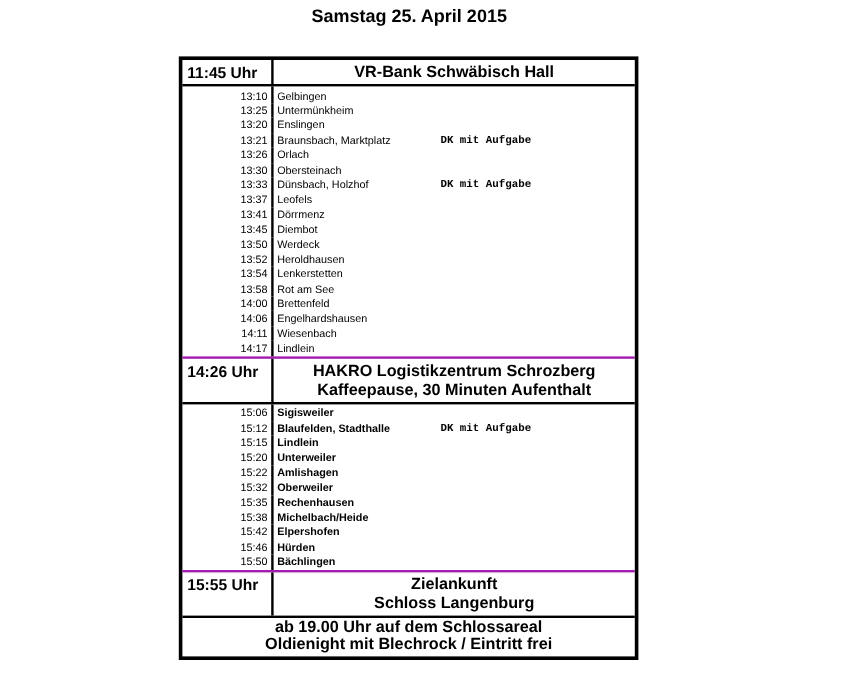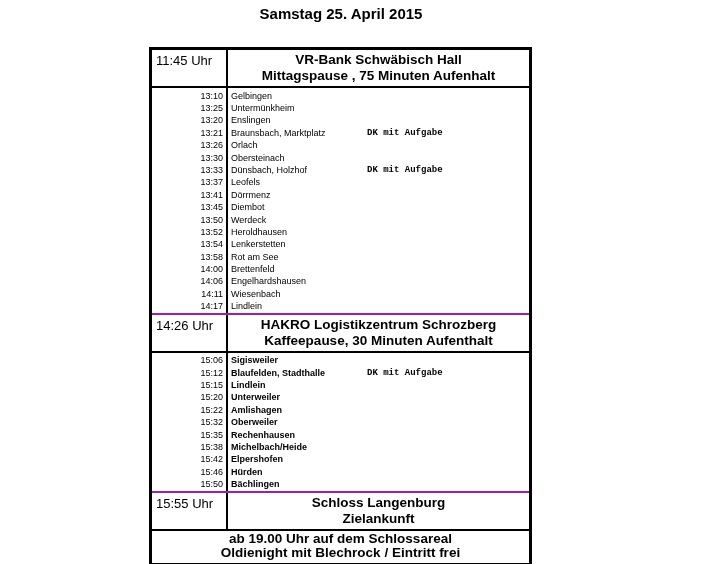--- a/index.html
+++ b/index.html
@@ -35,21 +35,21 @@
     background: #ffffff;
   }
   .section-header {
     display: flex;
     border-bottom: 2px solid #000000;
   }
   .section-time {
     width: 76px;
     box-sizing: border-box;
     border-right: 2px solid #000000;
-    font-weight: normal;
+    font-weight: bold;
     font-size: 13px;
     padding: 3px 0 0 4px;
     flex-shrink: 0;
   }
   .section-title {
     flex: 1;
     text-align: center;
     font-weight: bold;
     font-size: 13.5px;
     line-height: 16px;
@@ -103,21 +103,20 @@
 
 <div class="page">
   <h1 class="title">Samstag 25. April 2015</h1>
 
   <div class="schedule-table" id="schedule-table">
 
     <div class="section-header">
         <div class="section-time">11:45 Uhr</div>
         <div class="section-title">
           <div>VR-Bank Schwäbisch Hall</div>
-          <div>Mittagspause , 75 Minuten Aufenhalt</div>
         </div>
       </div>
       <div class="stops">
         <div class="stop-row">
           <div class="stop-time">13:10</div>
           <div class="stop-main"><span class="stop-name">Gelbingen</span></div>
         </div>
         <div class="stop-row">
           <div class="stop-time">13:25</div>
           <div class="stop-main"><span class="stop-name">Untermünkheim</span></div>
@@ -236,22 +235,22 @@
           <div class="stop-main"><span class="stop-name">Hürden</span></div>
         </div>
         <div class="stop-row">
           <div class="stop-time">15:50</div>
           <div class="stop-main"><span class="stop-name">Bächlingen</span></div>
         </div>
       </div>
       <div class="section-header">
         <div class="section-time">15:55 Uhr</div>
         <div class="section-title">
+          <div>Zielankunft</div>
           <div>Schloss Langenburg</div>
-          <div>Zielankunft</div>
         </div>
       </div>
       <div class="footer-row" id="footer-row">
       <div>ab 19.00 Uhr auf dem Schlossareal</div>
       <div>Oldienight mit Blechrock / Eintritt frei</div>
     </div>
   </div>
 </div>
 
 </body></html>

